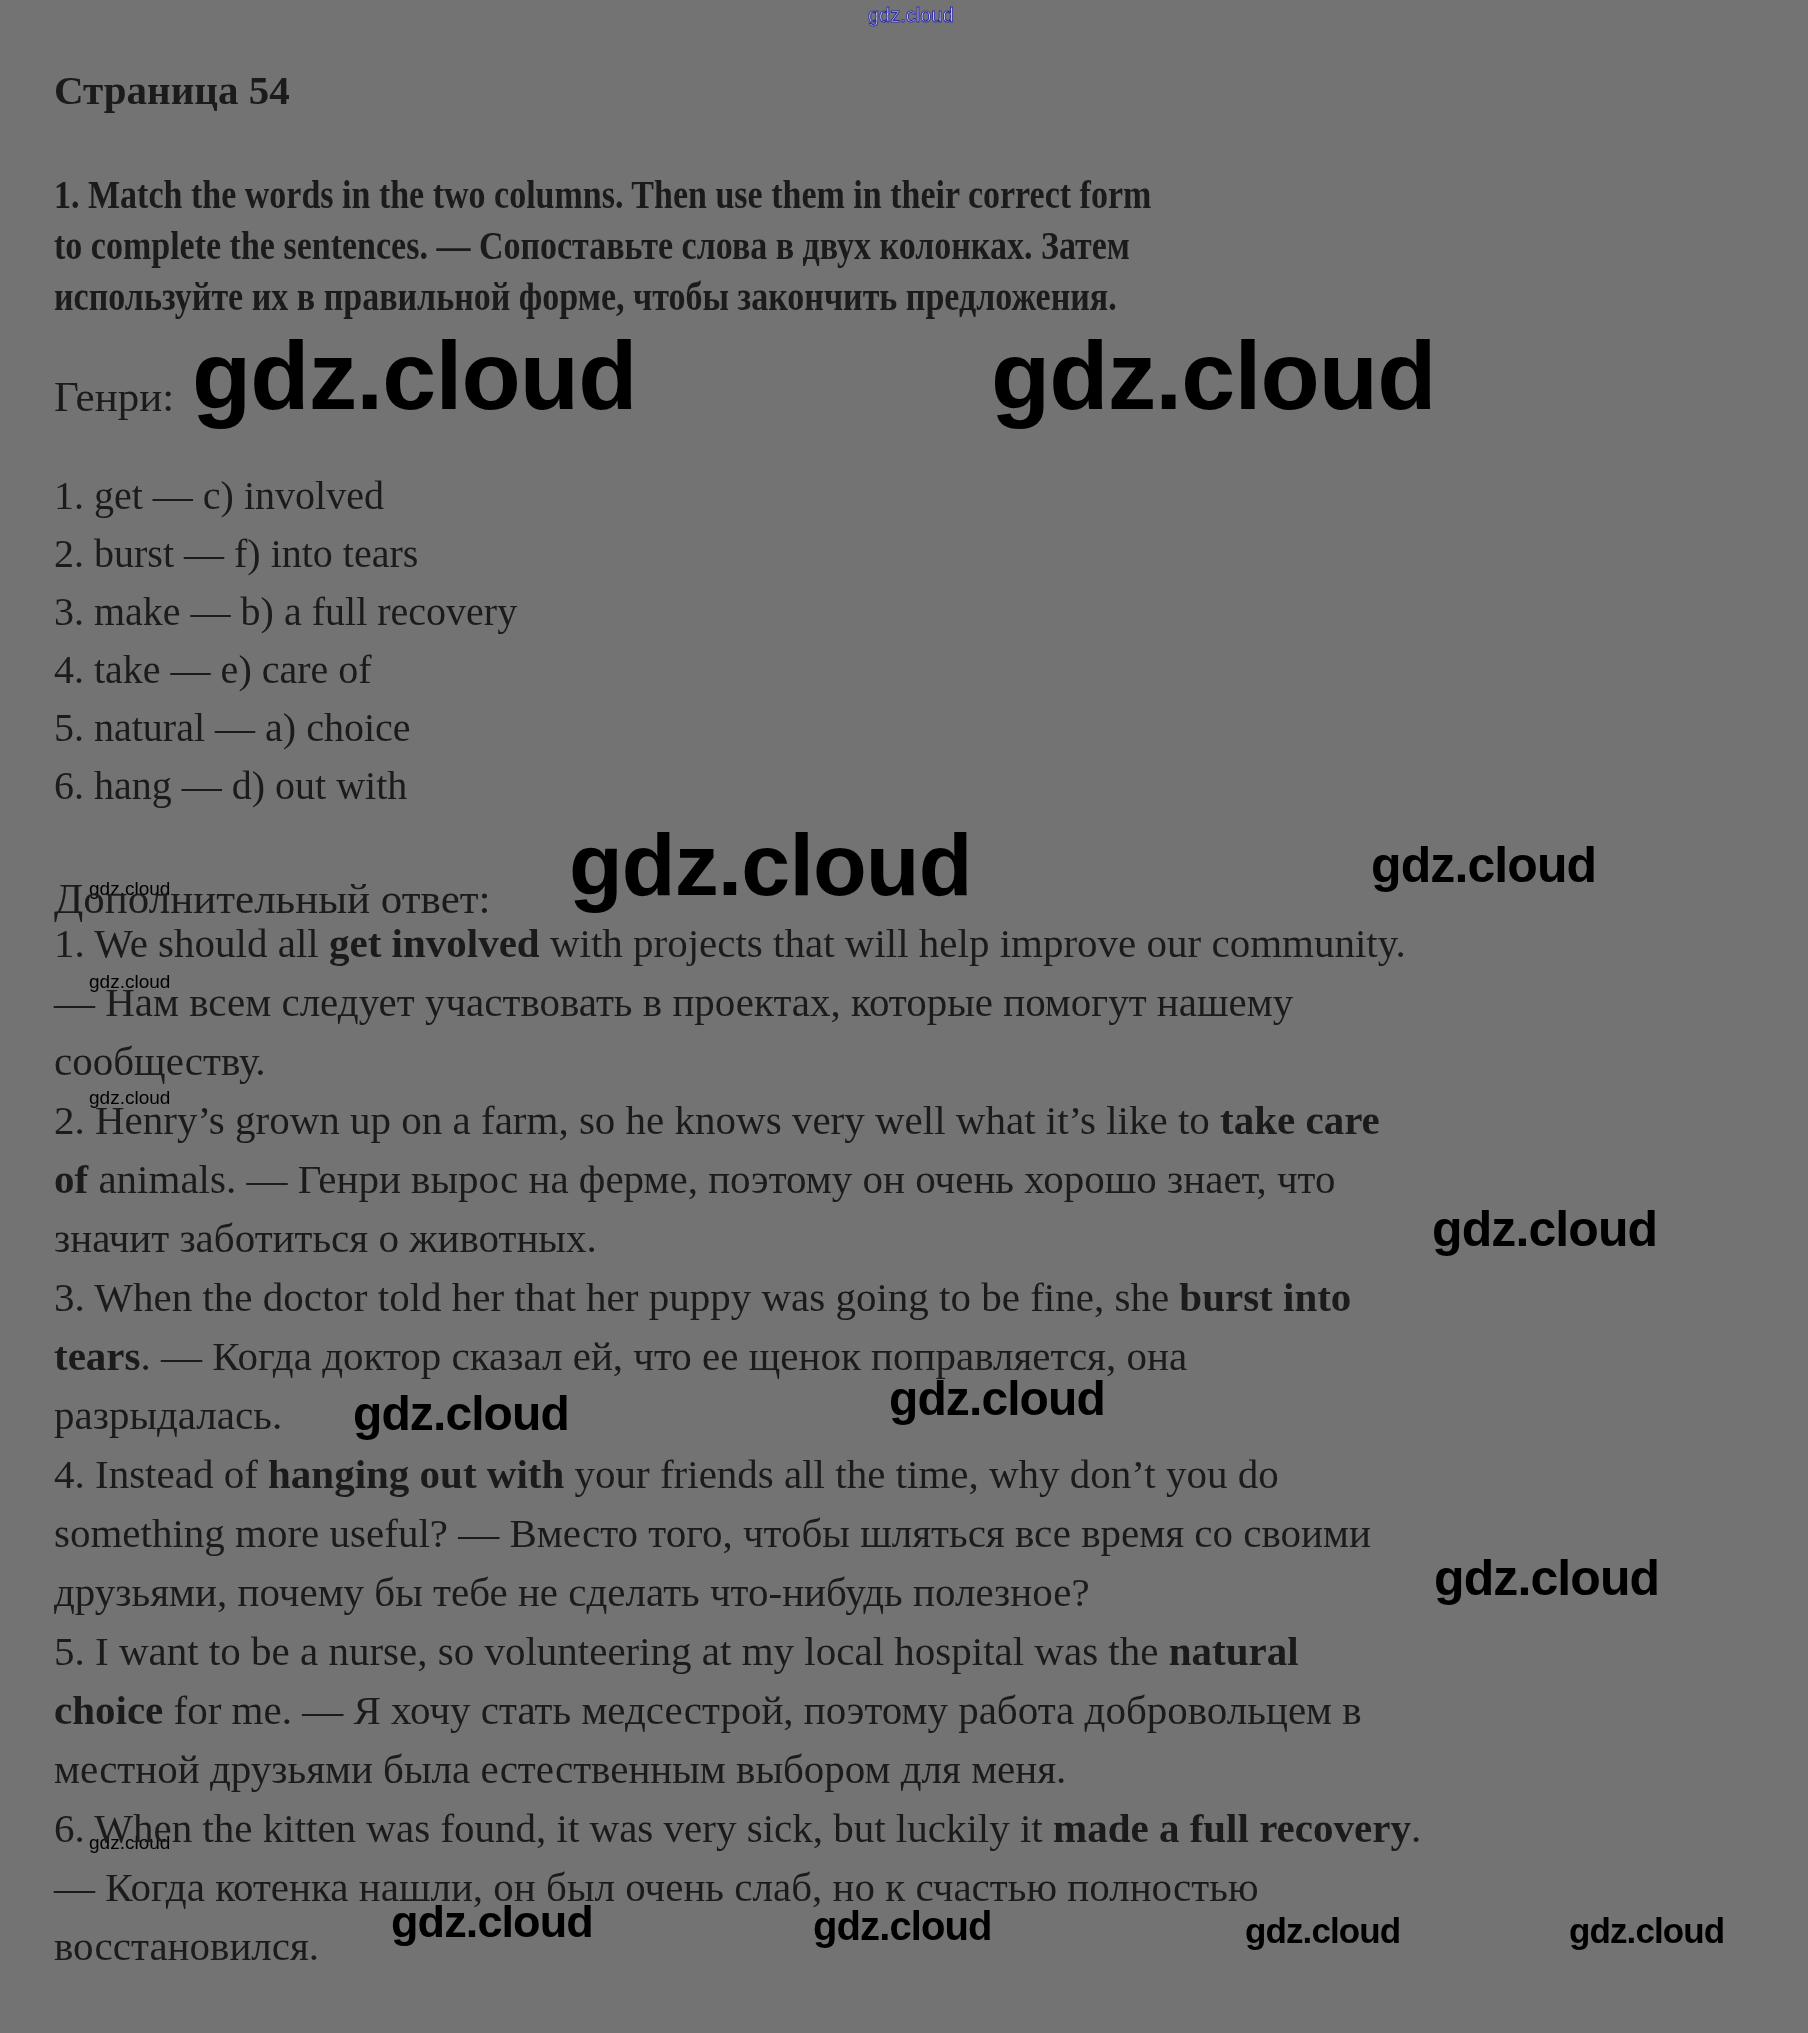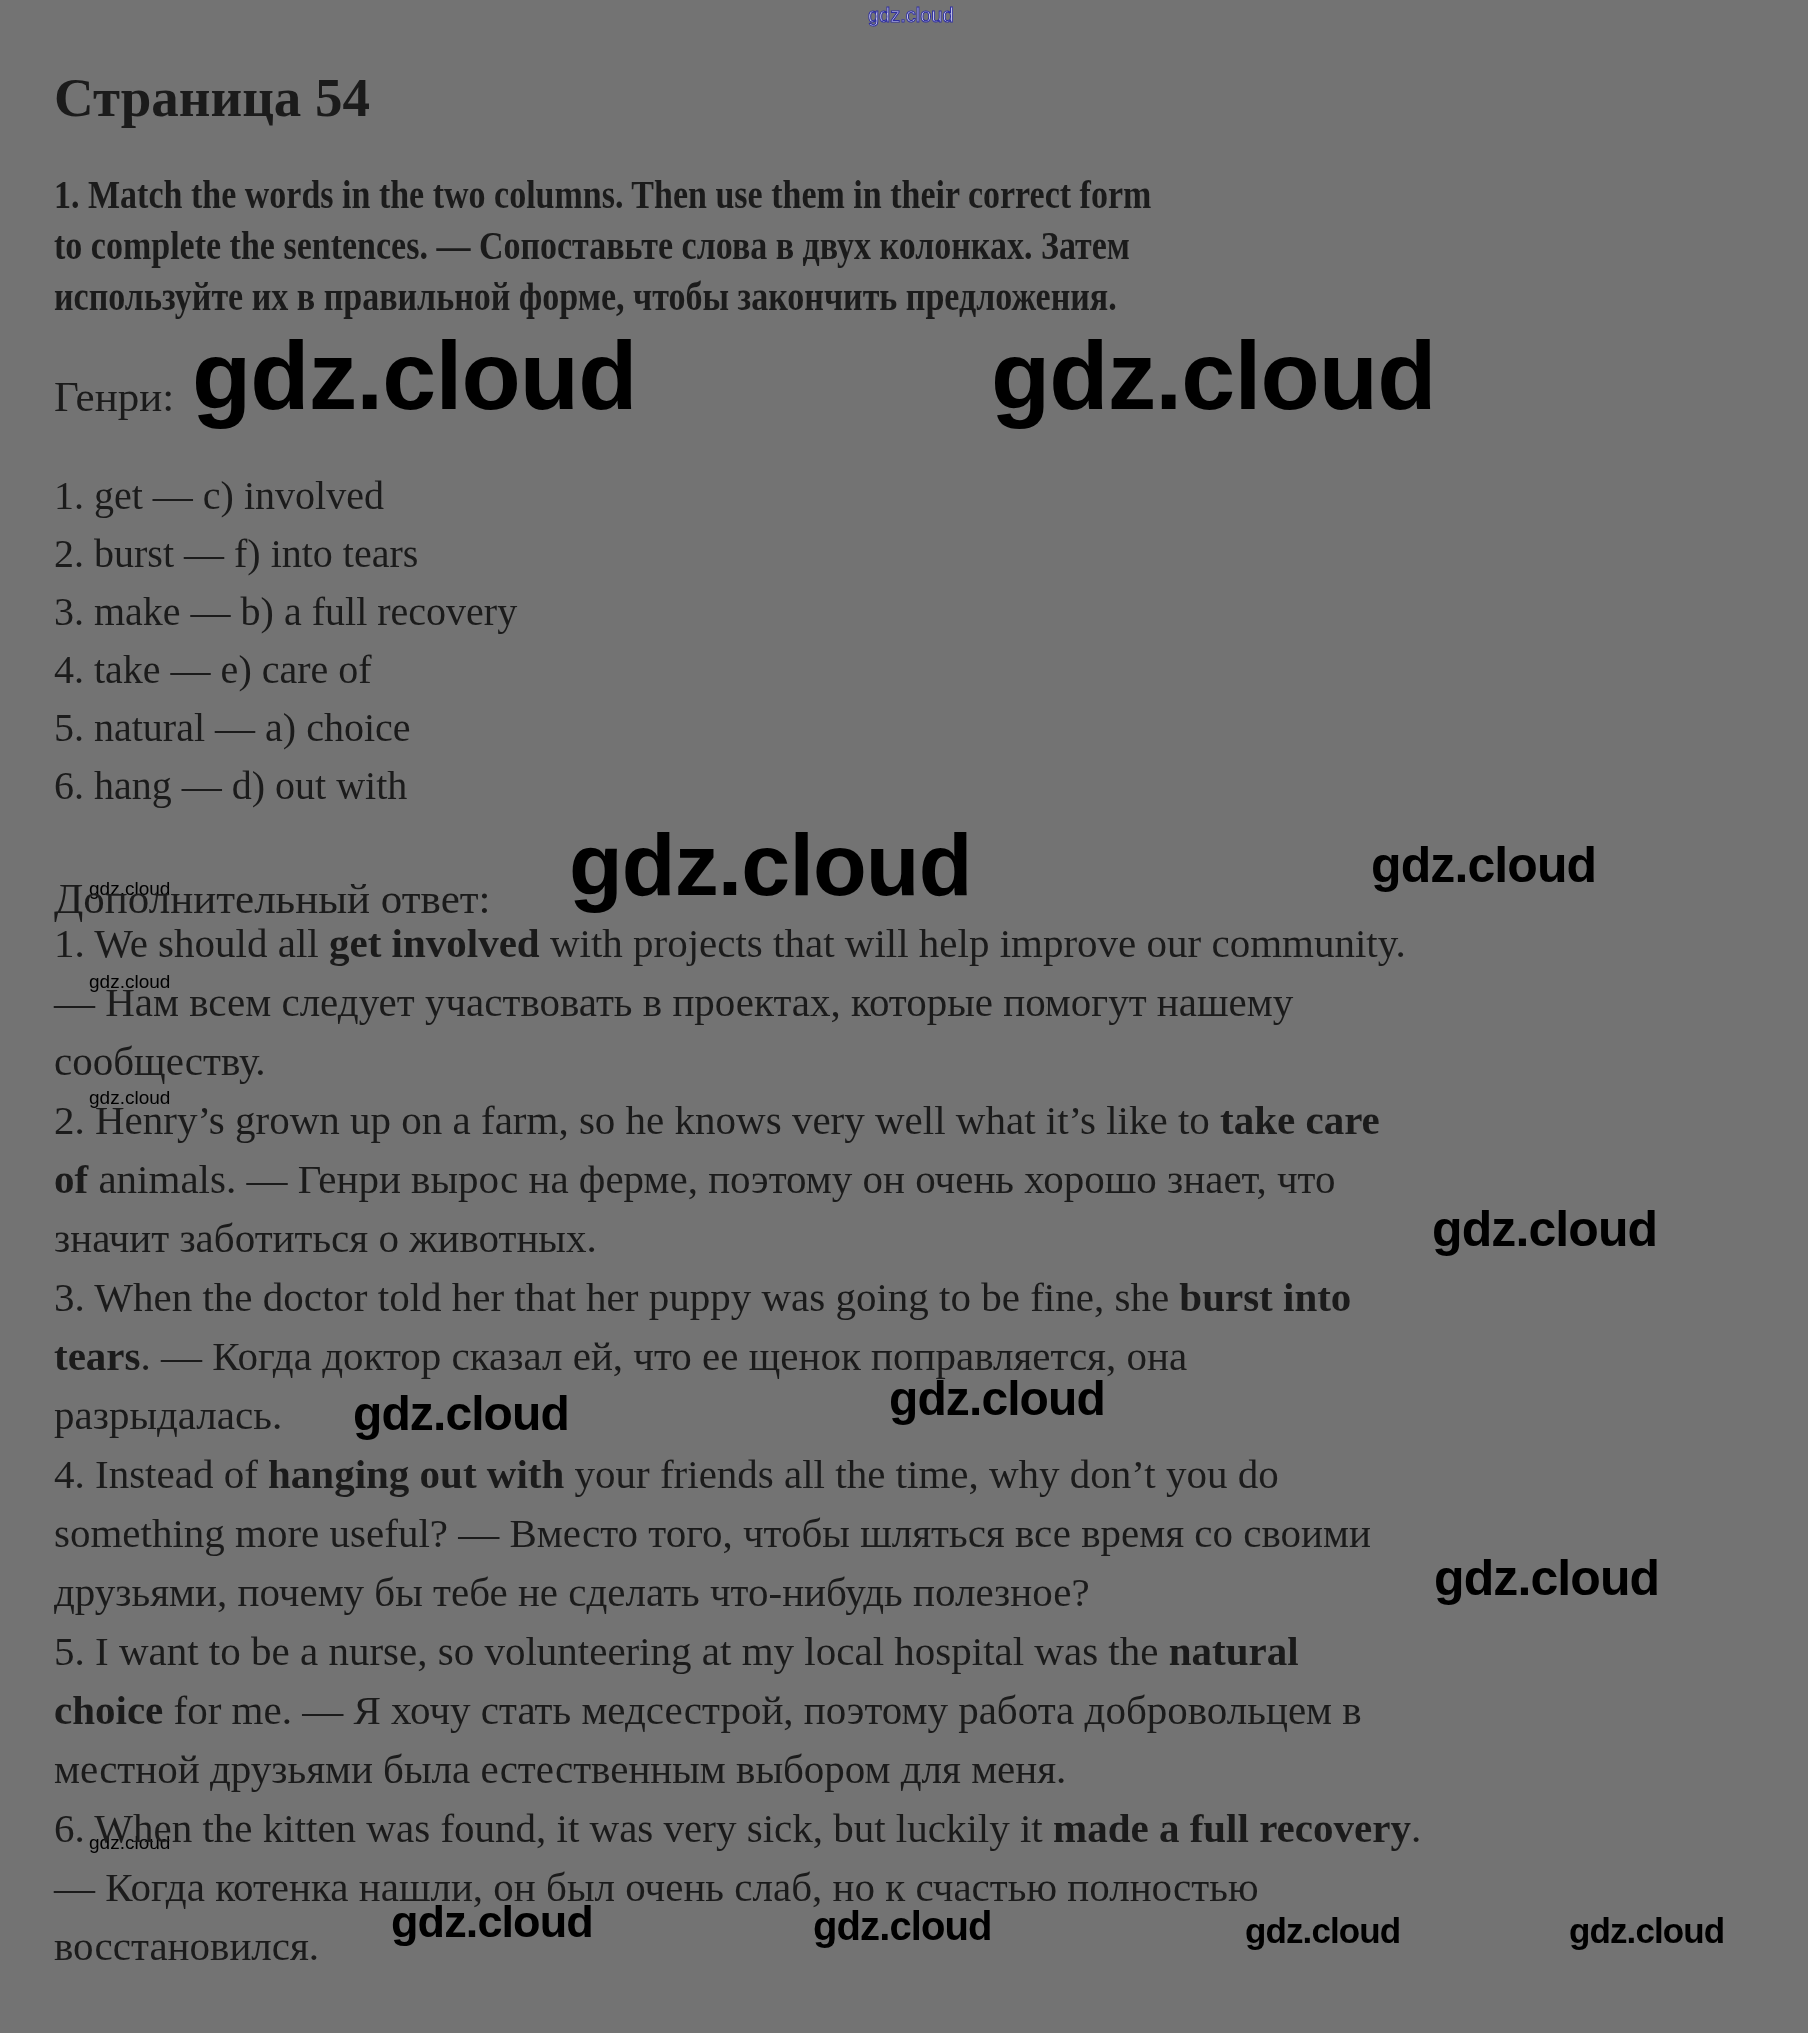--- a/index.html
+++ b/index.html
@@ -8,21 +8,21 @@
     width: 1809px;
     height: 2034px;
     background: #737373;
     overflow: hidden;
     font-family: "Liberation Serif", serif;
     color: #1b1b1b;
   }
   .abs { position: absolute; white-space: nowrap; }
   .heading {
     left: 54px; top: 66px;
-    font-size: 55px; font-weight: bold;
+    font-size: 41px; font-weight: bold;
   }
   .instruction {
     left: 54px; top: 169px;
     font-size: 40px; font-weight: bold;
     line-height: 51px;
     transform: scaleX(0.85);
     transform-origin: 0 0;
   }
   .otvet-label { left: 54px; top: 372px; font-size: 43px; }
   .match-list { left: 54px; top: 467px; font-size: 40px; line-height: 58px; }

